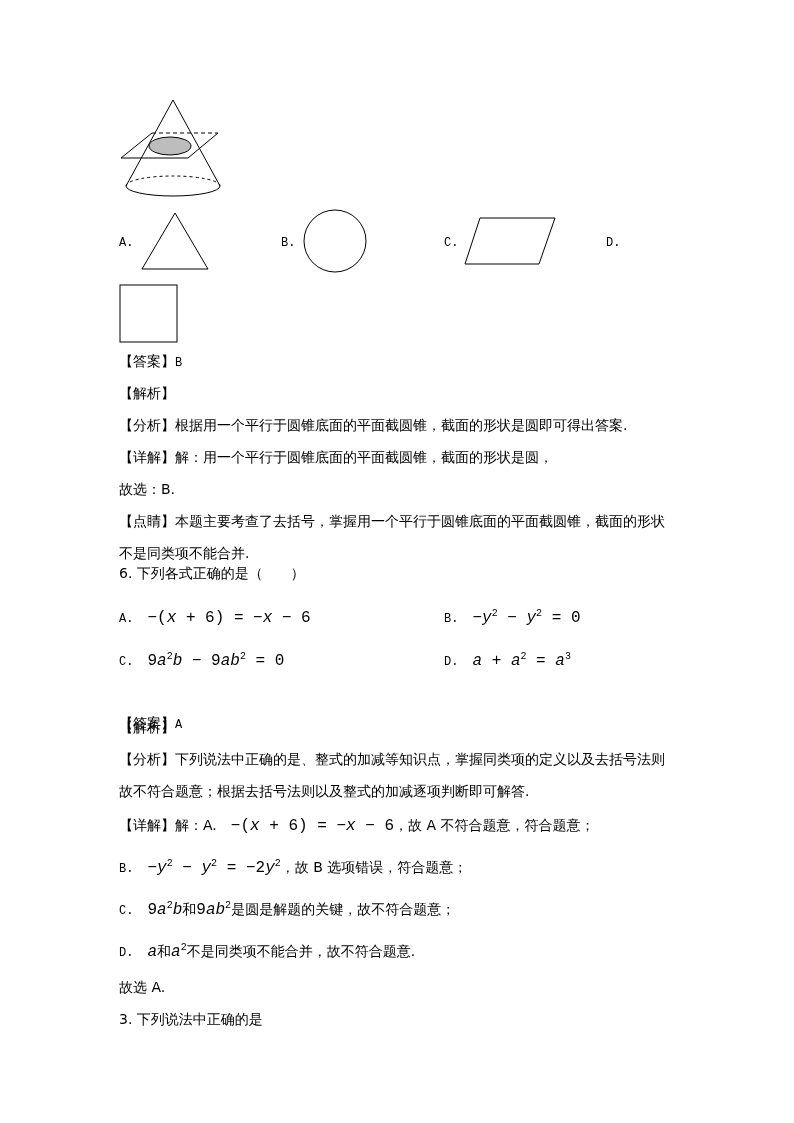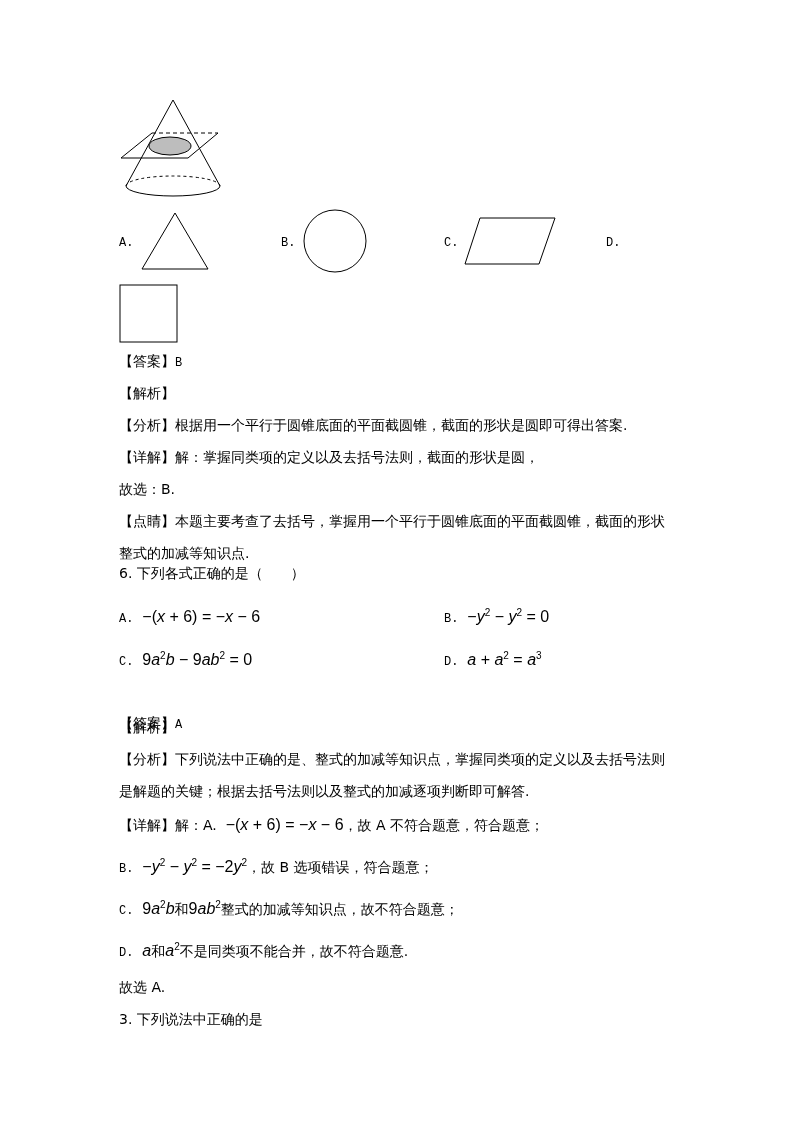--- a/index.html
+++ b/index.html
@@ -1,21 +1,21 @@
 <!DOCTYPE html>
 <html><head>
 <meta charset="utf-8">
 <style>
   html, body { margin: 0; padding: 0; background: #ffffff; }
   body { width: 794px; height: 1123px; position: relative; overflow: hidden;
          font-family: "DejaVu Sans", sans-serif; color: #000; }
   .abs { position: absolute; }
   .line { position: absolute; left: 119px; font-size: 14px; line-height: 18px; white-space: nowrap; }
   .mono { font-family: "Liberation Mono", "DejaVu Sans Mono", monospace; font-size: 12px; }
-  .math { font-family: Liberation Sans, sans-serif; font-size: 16px; }
+  .math { font-family: Liberation Mono, monospace; font-size: 16px; }
   .math i { font-style: italic; }
   sup { font-size: 10px; vertical-align: 6px; line-height: 0; }
   .label { font-family: "Liberation Mono", monospace; font-size: 12px; }
 </style>
 </head>
 <body>
 
 <svg class="abs" style="left:118px;top:96px" width="110" height="104" viewBox="0 0 110 104">
 
   <line x1="55" y1="4" x2="8" y2="90" stroke="#000" stroke-width="1"></line>
@@ -52,27 +52,27 @@
 </svg>
 
 <div class="line" style="top:352px">
   <span>【答案】</span><span class="mono">B</span>
 </div>
 <div class="line" style="top:384px">【解析】</div>
 <div class="line" style="top:416px">
   <span>【分析】</span><span>根据用一个平行于圆锥底面的平面截圆锥，截面的形状是圆即可得出答案.</span>
 </div>
 <div class="line" style="top:448px">
-  <span>【详解】</span><span>解：掌握同类项的定义以及去括号法则，截面的形状是圆，</span>
+  <span>【详解】</span><span>解：用一个平行于圆锥底面的平面截圆锥，截面的形状是圆，</span>
 </div>
 <div class="line" style="top:480px">故选：B.</div>
 <div class="line" style="top:512px">
   <span>【点睛】</span><span>本题主要考查了去括号，掌握用一个平行于圆锥底面的平面截圆锥，截面的形状</span>
 </div>
-<div class="line" style="top:544px">整式的加减等知识点.</div>
+<div class="line" style="top:544px">不是同类项不能合并.</div>
 
 <div class="line" style="top:564px">6. 下列各式正确的是（　　）</div>
 
 <div class="line" style="top:608px">
   <span class="label">A.</span>
   <span class="math">&nbsp;−(<i>x</i> + 6) = −<i>x</i> − 6</span>
 </div>
 <div class="line" style="top:608px;left:444px">
   <span class="label">B.</span>
   <span class="math">&nbsp;−<i>y</i><sup>2</sup> − <i>y</i><sup>2</sup> = 0</span>
@@ -86,33 +86,33 @@
   <span class="math">&nbsp;<i>a</i> + <i>a</i><sup>2</sup> = <i>a</i><sup>3</sup></span>
 </div>
 
 <div class="line" style="top:714px">
   <span>【答案】</span><span class="mono">A</span>
 </div>
 <div class="line" style="top:718px">【解析】</div>
 <div class="line" style="top:750px">
   <span>【分析】</span><span>下列说法中正确的是、整式的加减等知识点，掌握同类项的定义以及去括号法则</span>
 </div>
-<div class="line" style="top:782px">是解题的关键；根据去括号法则以及整式的加减逐项判断即可解答.</div>
+<div class="line" style="top:782px">故不符合题意；根据去括号法则以及整式的加减逐项判断即可解答.</div>
 
 <div class="line" style="top:816px">
   <span>【详解】</span><span>解：A.</span>
   <span class="math">&nbsp;−(<i>x</i> + 6) = −<i>x</i> − 6</span><span>，故 A 不符合题意，符合题意；</span>
 </div>
 <div class="line" style="top:858px">
   <span class="label">B.</span>
   <span class="math">&nbsp;−<i>y</i><sup>2</sup> − <i>y</i><sup>2</sup> = −2<i>y</i><sup>2</sup></span><span>，故 B 选项错误，符合题意；</span>
 </div>
 <div class="line" style="top:900px">
   <span class="label">C.</span>
-  <span class="math">&nbsp;9<i>a</i><sup>2</sup><i>b</i></span><span>和</span><span class="math">9<i>ab</i><sup>2</sup></span><span>整式的加减等知识点，故不符合题意；</span>
+  <span class="math">&nbsp;9<i>a</i><sup>2</sup><i>b</i></span><span>和</span><span class="math">9<i>ab</i><sup>2</sup></span><span>是圆是解题的关键，故不符合题意；</span>
 </div>
 <div class="line" style="top:942px">
   <span class="label">D.</span>
   <span class="math">&nbsp;<i>a</i></span><span>和</span><span class="math"><i>a</i><sup>2</sup></span><span>不是同类项不能合并，故不符合题意.</span>
 </div>
 <div class="line" style="top:978px">故选 A.</div>
 
 <div class="line" style="top:1010px">3. 下列说法中正确的是</div>
 
 </body></html>

